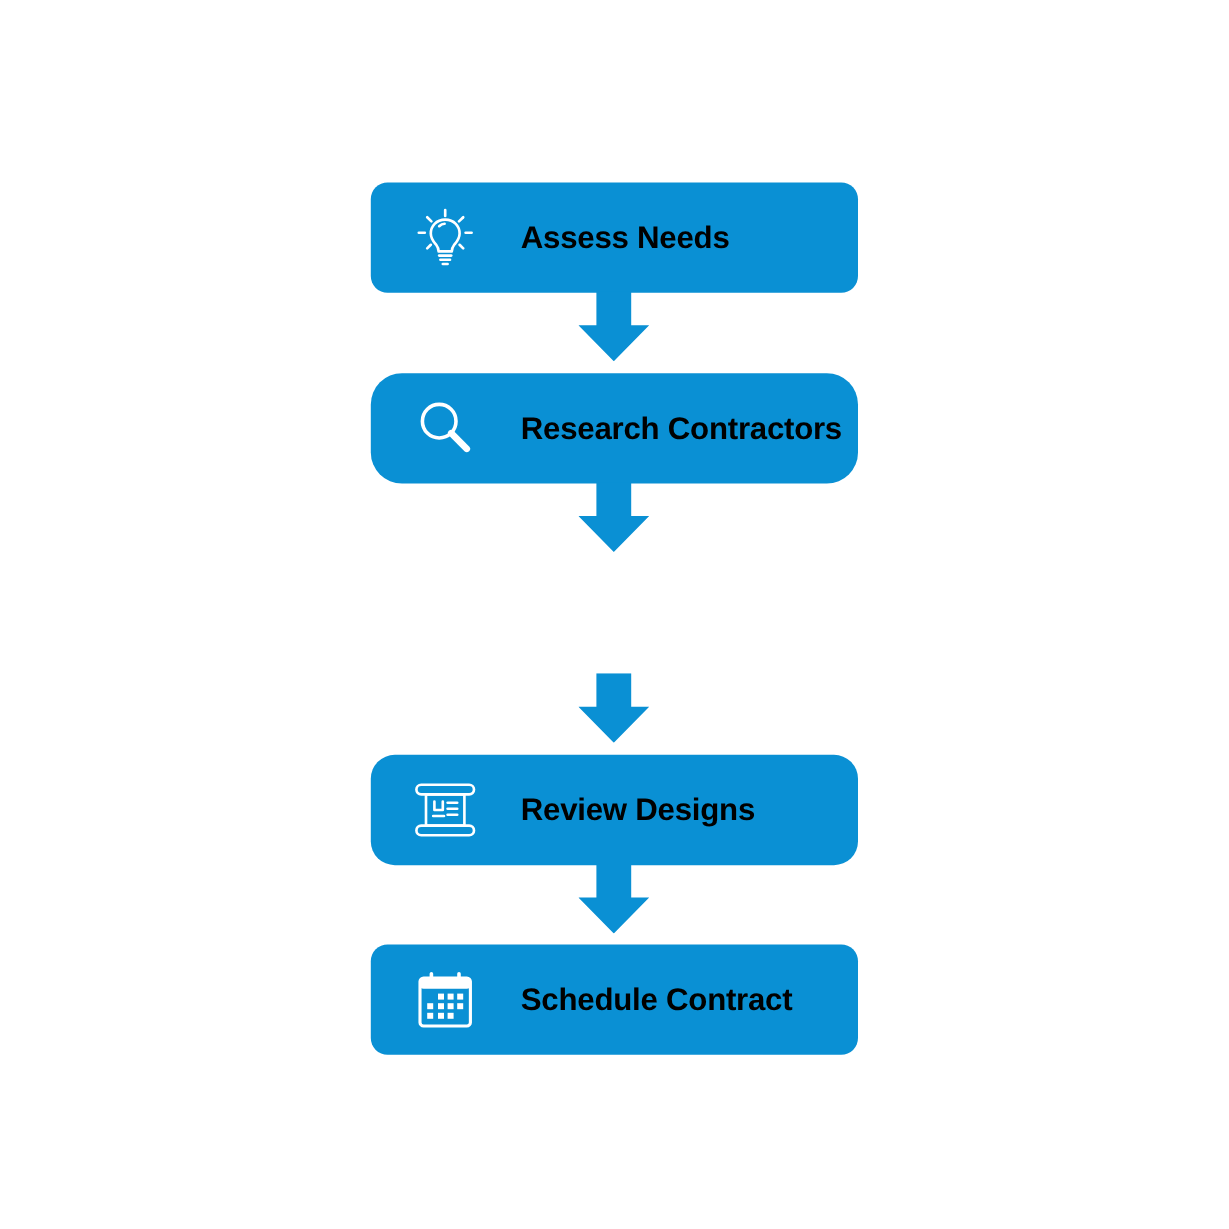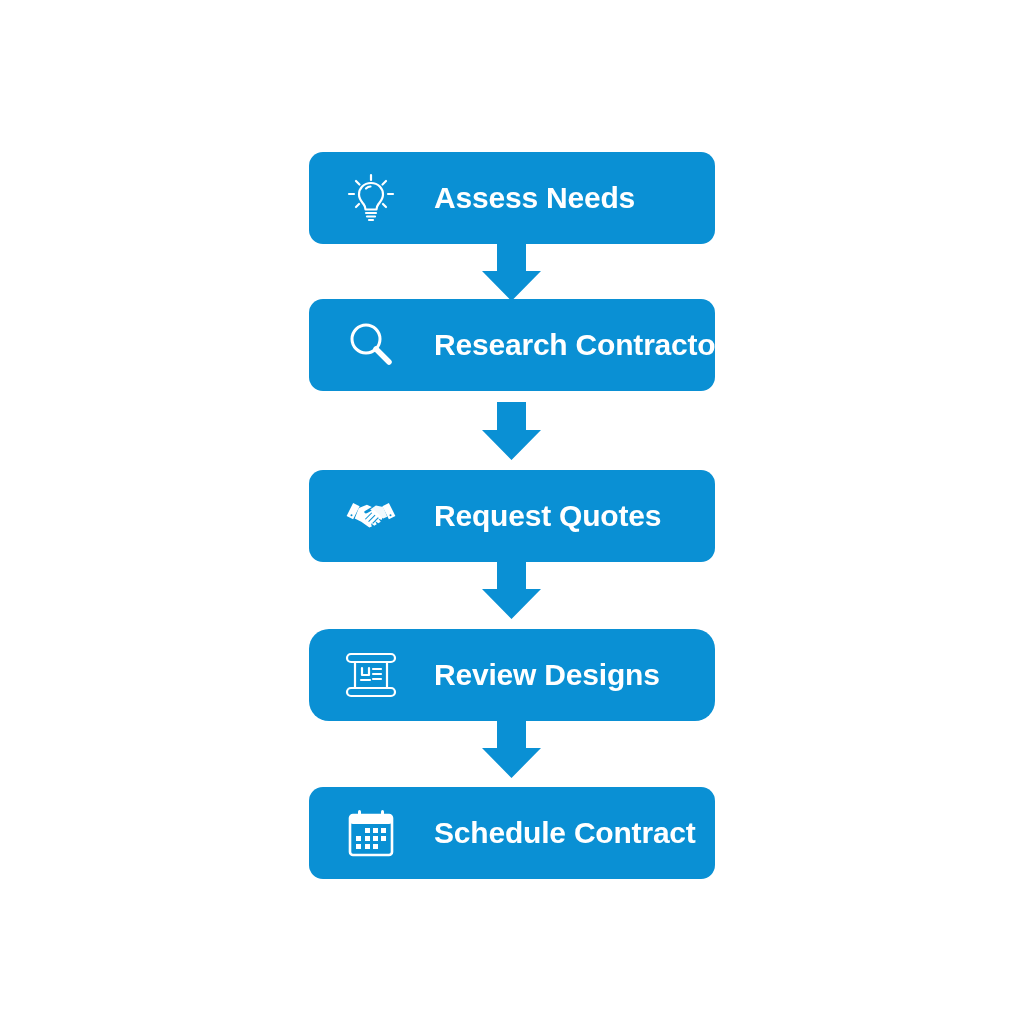--- a/index.html
+++ b/index.html
@@ -29,22 +29,22 @@
     height: 52px;
     margin-top: -26px;
     display: flex; align-items: center; justify-content: center;
   }
   .step .icon svg { width: 52px; height: 52px; display: block; }
   .step .label {
     position: absolute;
     left: 125px;
     top: 50%;
     transform: translateY(-50%);
-    color: #ffffff;
-    font-size: 30px;
+    color: #000000;
+    font-size: 26px;
     font-weight: bold;
     letter-spacing: -0.2px;
     white-space: nowrap;
   }
   .arrow {
     position: absolute;
     left: 482px;
     width: 59px;
     height: 58px;
   }
@@ -74,56 +74,36 @@
     </span>
     <span class="label">Assess Needs</span>
   </div>
 
   <div class="arrow" style="top:243px;">
     <svg viewBox="0 0 59 58">
         <polygon points="15,0 44,0 44,28 59,28 29.5,58 0,28 15,28" fill="#0A90D4"></polygon>
       </svg>
   </div>
 
-  <div class="step" style="top:299px;background:#0A90D4;">
+  <div class="step" style="top:311px;background:#0A90D4;border-radius:26px;">
     <span class="icon">
       <svg viewBox="0 0 52 52" fill="none" stroke="#fff" stroke-linecap="round">
         <circle cx="21" cy="20" r="14" stroke-width="3"></circle>
         <line x1="31" y1="30" x2="44" y2="43" stroke-width="5.5"></line>
       </svg>
     </span>
     <span class="label">Research Contractors</span>
   </div>
 
   <div class="arrow" style="top:402px;">
     <svg viewBox="0 0 59 58">
         <polygon points="15,0 44,0 44,28 59,28 29.5,58 0,28 15,28" fill="#0A90D4"></polygon>
       </svg>
   </div>
 
-  <div class="step" style="top:470px;background:#0A90D4;">
-    <span class="icon">
-      <svg viewBox="0 0 64 52" style="width:62px;height:52px;">
-        <g fill="#fff">
-          <polygon points="2,26 10,10 18,14 10,30"></polygon>
-          <polygon points="62,26 54,10 46,14 54,30"></polygon>
-          <path d="M17 16 L27 12 L33 15 L24 20 C23 22 25 24 28 22 L35 18 L46 28 L45 31 L41 29 L44 33 L41 35 L37 32 L39 36 L36 38 L32 35 L33 39 L30 40 L20 33 L12 29 Z"></path>
-          <path d="M47 15 L38 13 L31 18 L40 25 L47 29 L52 27 Z" opacity="0.95"></path>
-        </g>
-        <g fill="#0A90D4">
-          <circle cx="8" cy="25" r="1.2"></circle>
-          <circle cx="56" cy="25" r="1.2"></circle>
-          <line x1="37" y1="25" x2="29" y2="33" stroke="#0A90D4" stroke-width="1.3"></line>
-          <line x1="33" y1="22" x2="25" y2="30" stroke="#0A90D4" stroke-width="1.3"></line>
-          <line x1="41" y1="28" x2="34" y2="35" stroke="#0A90D4" stroke-width="1.3"></line>
-        </g>
-      </svg>
-    </span>
-    <span class="label">Request Quotes</span>
-  </div>
 
   <div class="arrow" style="top:561px;">
     <svg viewBox="0 0 59 58">
         <polygon points="15,0 44,0 44,28 59,28 29.5,58 0,28 15,28" fill="#0A90D4"></polygon>
       </svg>
   </div>
 
   <div class="step" style="top:629px;background:#0A90D4;border-radius:20px;">
     <span class="icon">
       <svg viewBox="0 0 52 52" fill="none" stroke="#fff" stroke-width="2.2" stroke-linecap="round" stroke-linejoin="round">

